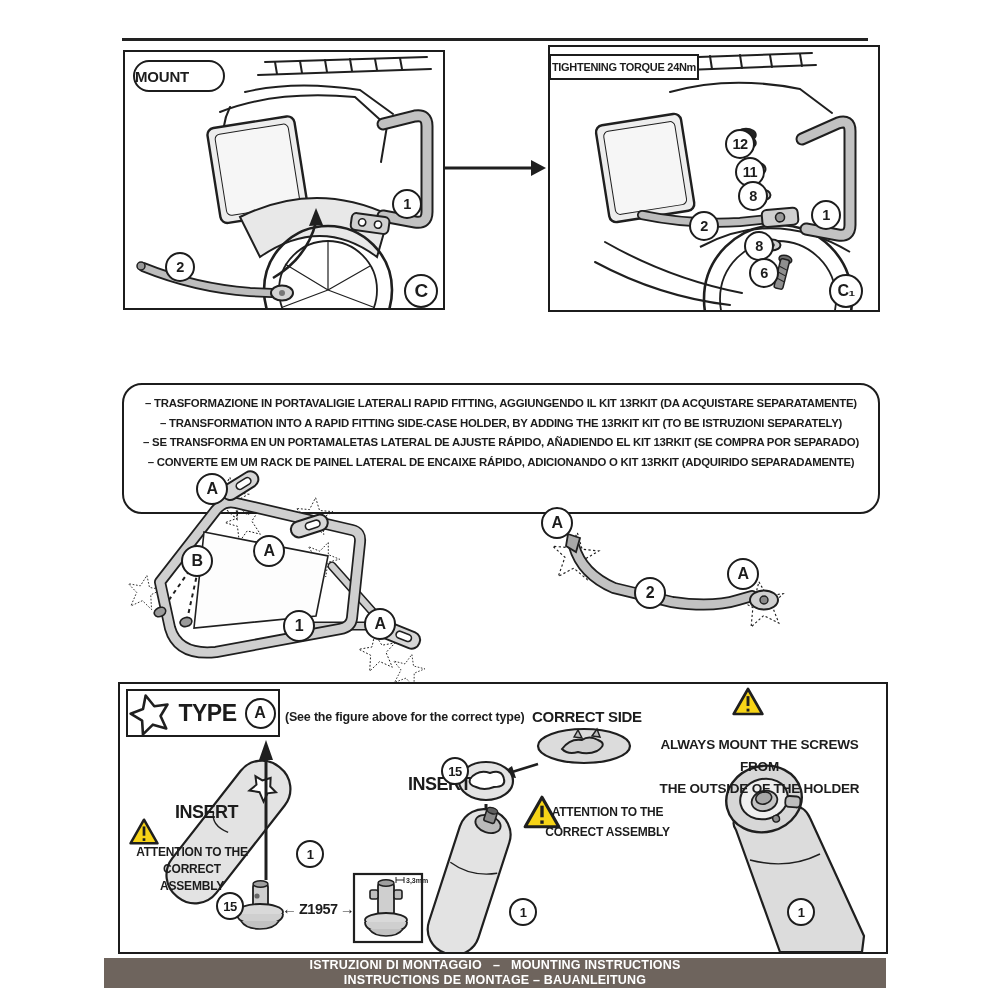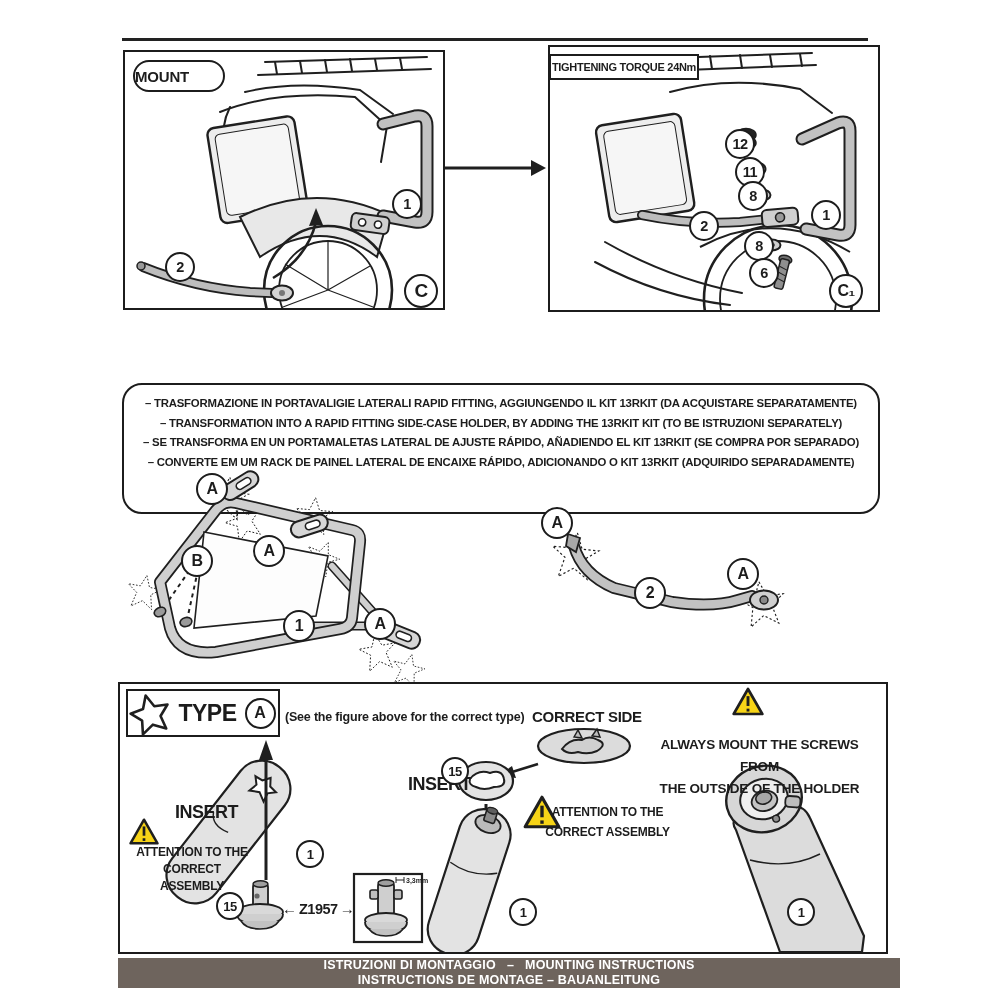--- a/index.html
+++ b/index.html
@@ -20,21 +20,21 @@
         align-items:center;justify-content:flex-start;background:#fff;z-index:5;}
   .lblbox{position:absolute;border:2.2px solid #1c1c1c;background:#fff;display:flex;
         align-items:center;justify-content:center;z-index:5;}
   .notes{position:absolute;border:2.4px solid #1c1c1c;border-radius:20px;background:#fff;
         text-align:center;padding-top:9px;margin-top:46px;}
   .notes div{font-weight:bold;font-size:11.4px;line-height:19.5px;letter-spacing:-0.25px;white-space:nowrap;}
   .attn{position:absolute;text-align:center;font-weight:bold;font-size:12px;line-height:17px;
         letter-spacing:-0.2px;z-index:5;}
   .big-attn{font-size:13.5px;line-height:22px;}
   .ins{position:absolute;font-weight:bold;font-size:18px;letter-spacing:-0.5px;z-index:5;}
-  .footer{position:absolute;left:118px;top:958px;width:782px;height:30px;overflow:hidden;
+  .footer{position:absolute;left:104px;top:958px;width:782px;height:30px;overflow:hidden;
         text-align:center;color:#fff;z-index:7;}
   .footer-line{font-weight:bold;font-size:12.5px;line-height:15px;white-space:pre;letter-spacing:0.2px;}
   svg{position:absolute;overflow:visible;}
   svg.clip{overflow:hidden;}
   .ln{fill:none;stroke:#1f1f1f;stroke-width:2;stroke-linecap:round;stroke-linejoin:round;}
   .dstar{fill:none;stroke:#1f1f1f;stroke-width:2;stroke-dasharray:4 4;vector-effect:non-scaling-stroke;}
   .zrow{position:absolute;display:flex;align-items:center;gap:2px;z-index:6;font-weight:bold;}
   .zrow .arr{font-size:15px;font-weight:bold;}
   .zrow .code{font-size:14.5px;font-weight:bold;letter-spacing:-0.5px;}
 </style>

